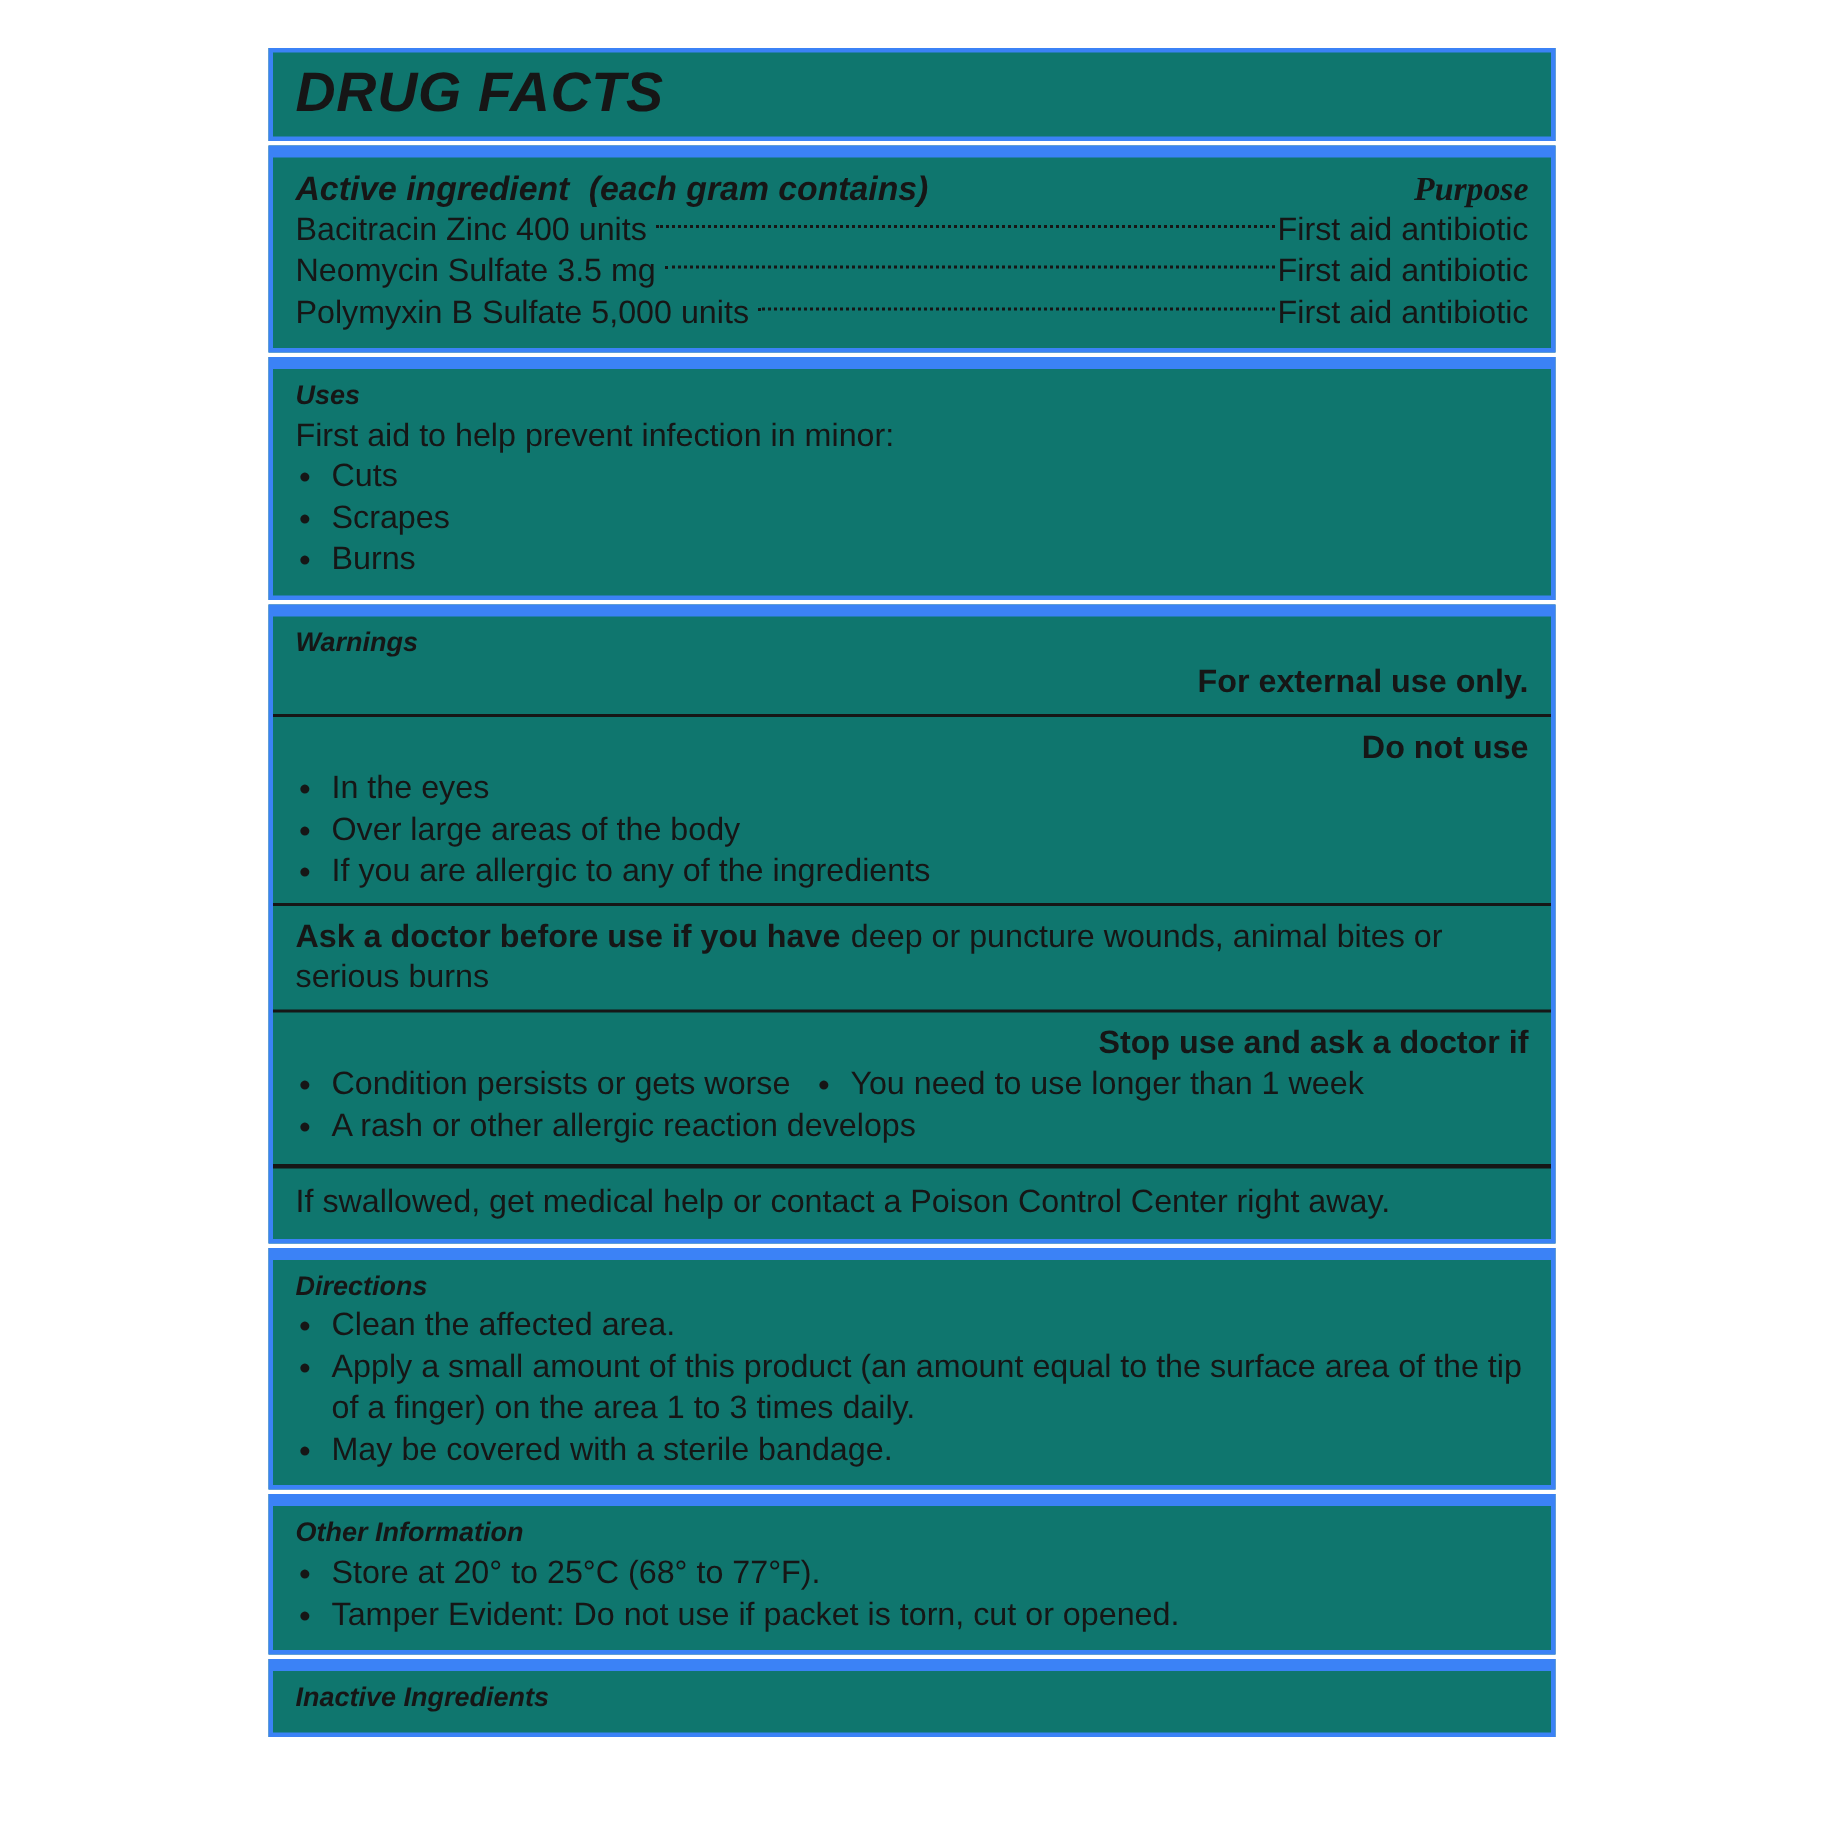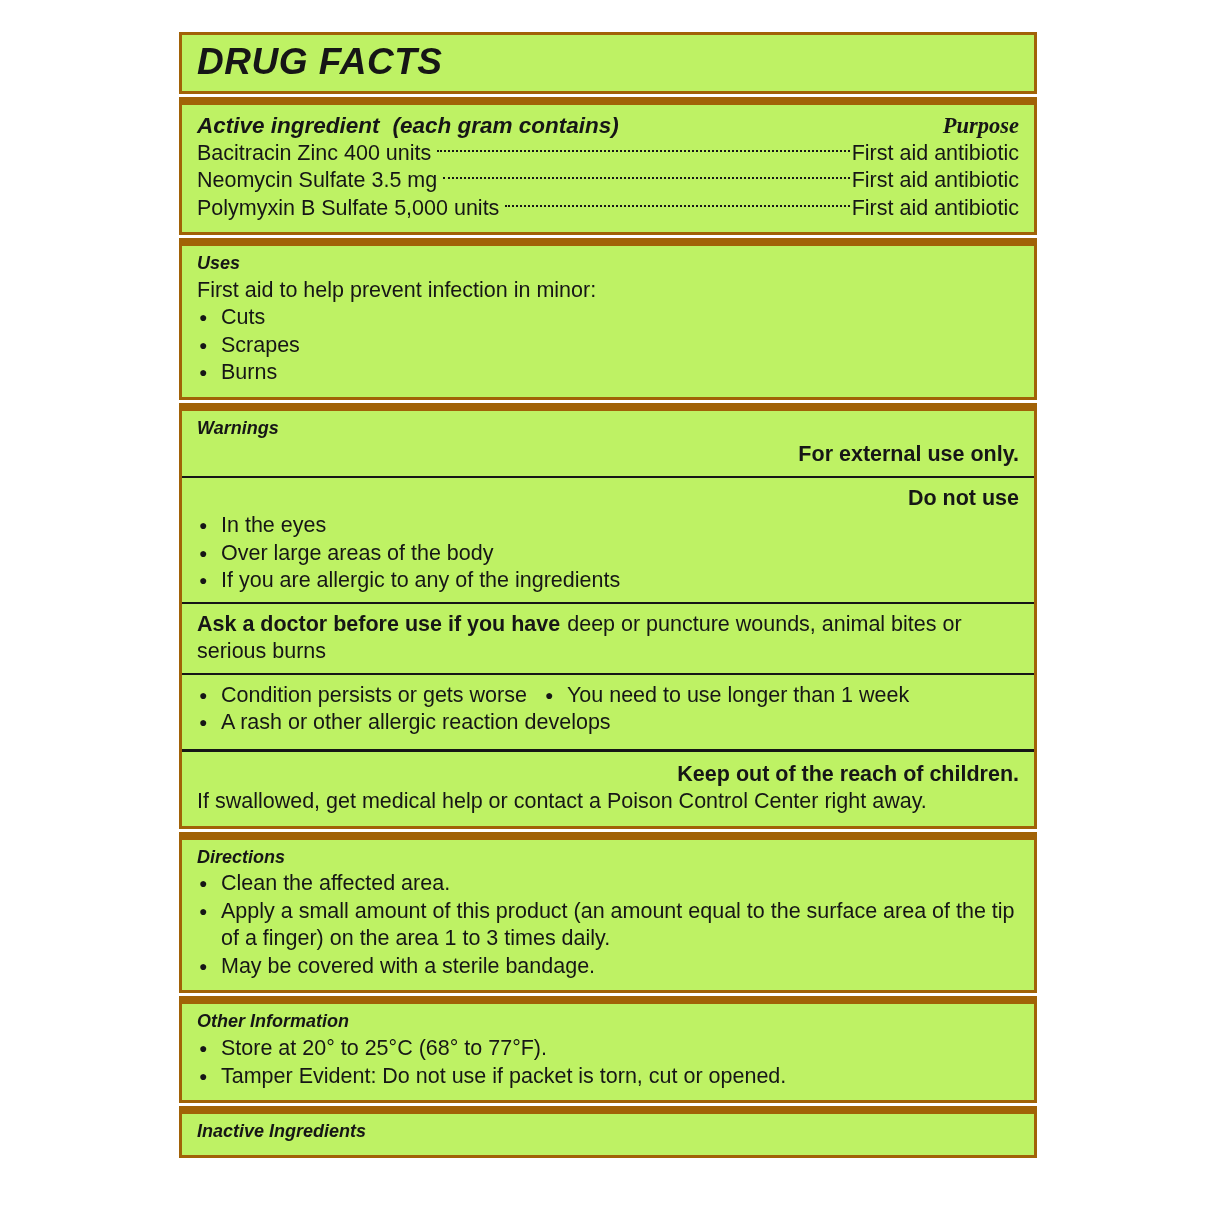--- a/index.html
+++ b/index.html
@@ -9,22 +9,22 @@
     color:#161616;
     -webkit-font-smoothing:antialiased;
   }
   .label{
     width:858px;
     margin:32px 0 0 179px;
     box-sizing:border-box;
   }
   .box{
     box-sizing:border-box;
-    border:3px solid #a16207;
-    background:#bef264;
+    border:3px solid #3b82f6;
+    background:#0f766e;
     padding:6px 15px 10px 15px;
   }
   .box + .box{
     border-top-width:8px;
     margin-top:3px;
   }
   .header-box{padding:7px 15px 8px 15px;}
   h1{
     margin:0;
     font-style:italic;
@@ -154,38 +154,38 @@
       <span class="dot">●</span>
       <span>If you are allergic to any of the ingredients</span>
     </div>
 
     <hr class="sub">
 
     <p class="body"><span class="lead">Ask a doctor before use if you have</span><span>deep or puncture wounds, animal bites or serious burns</span></p>
 
     <hr class="sub">
 
+    <p class="body b">Stop use and ask a doctor if</p>
     <div class="li-row">
       <div class="li">
         <span class="dot">●</span>
         <span>Condition persists or gets worse</span>
       </div>
       <div class="li">
         <span class="dot">●</span>
         <span>You need to use longer than 1 week</span>
       </div>
     </div>
     <div class="li">
       <span class="dot">●</span>
       <span>A rash or other allergic reaction develops</span>
     </div>
 
     <hr class="sub-thick">
 
-    <p class="body b">Keep out of the reach of children.</p>
     <p class="body">If swallowed, get medical help or contact a Poison Control Center right away.</p>
   </section>
 
   <section class="box">
     <h2>Directions</h2>
     <div class="li">
       <span class="dot">●</span>
       <span>Clean the affected area.</span>
     </div>
     <div class="li">

